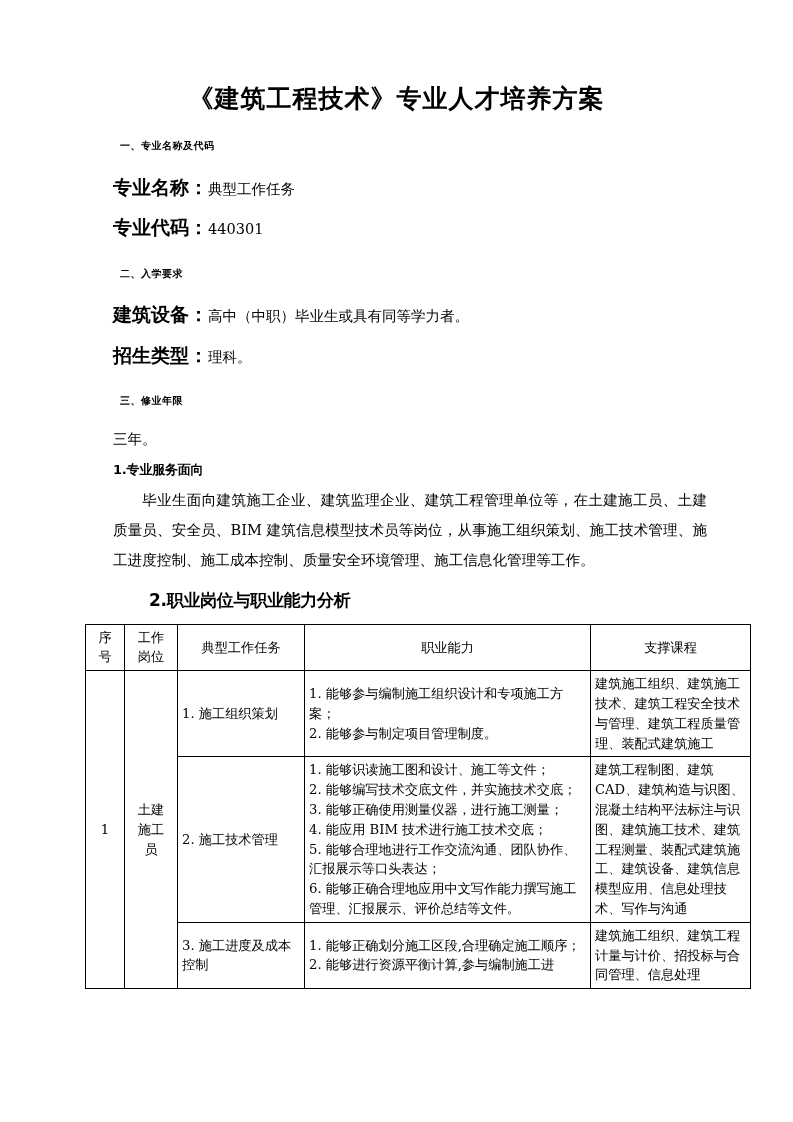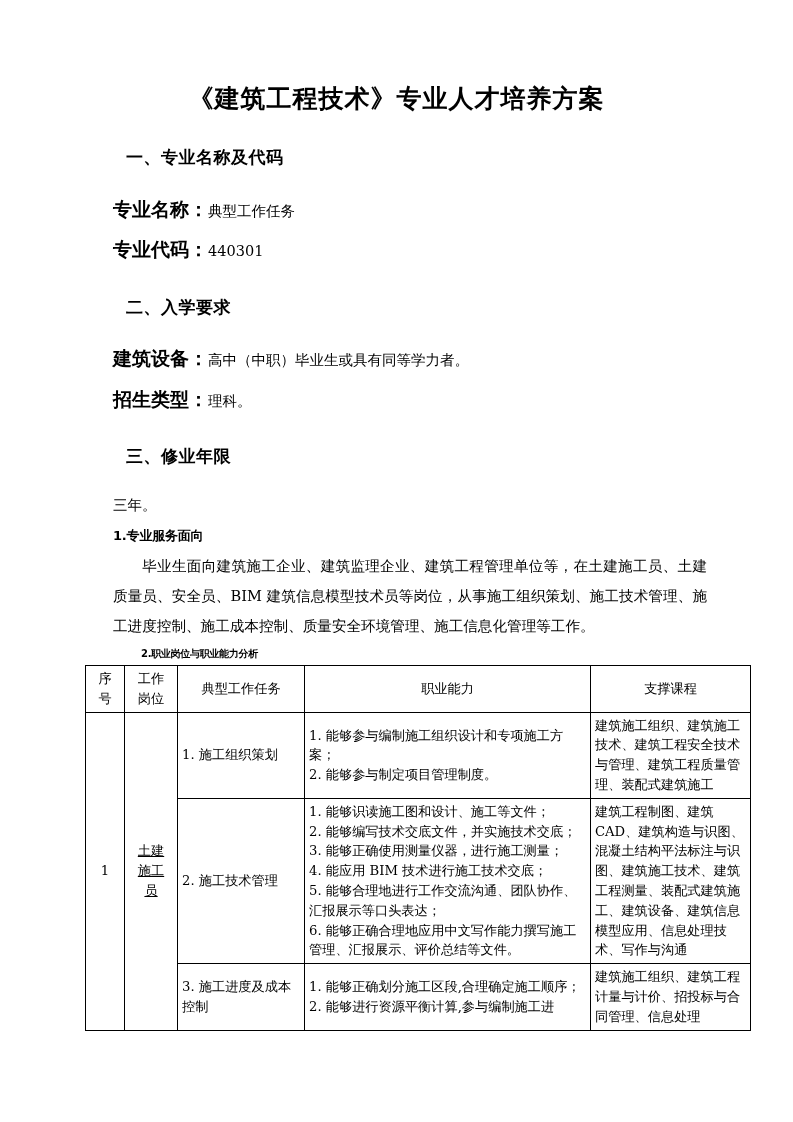--- a/index.html
+++ b/index.html
@@ -31,22 +31,22 @@
     padding-top: 84px;
     line-height: 1.2;
   }
   .block {
     padding-left: 113px;
     padding-right: 86px;
   }
   .h2 {
     font-family: "DejaVu Sans", "Liberation Sans", sans-serif;
     font-weight: bold;
-    font-size: 17px;
-    margin: 13px;
+    font-size: 10px;
+    margin: 7px;
     padding-top: 18px;
     line-height: 1.45;
     letter-spacing: 0.5px;
   }
   .kv {
     font-size: 14.5px;
     margin: 0;
     padding-top: 13px;
     line-height: 1.45;
   }
@@ -86,22 +86,22 @@
     line-height: 2.05;
     margin: 0;
     padding-top: 6px;
     text-indent: 2em;
     text-align: justify;
     padding-left: 0px;
   }
   .tbl-caption {
     font-family: "DejaVu Sans", "Liberation Sans", sans-serif;
     font-weight: bold;
-    font-size: 10px;
-    margin: 0;
+    font-size: 17px;
+    margin: 8px;
     padding-top: 6px;
     padding-left: 28px;
     letter-spacing: -0.3px;
   }
   .tbl-wrap {
     padding-left: 85px;
     padding-top: 4px;
   }
   table.matrix {
     border-collapse: collapse;
@@ -126,21 +126,20 @@
   .c-no   { width: 30px;  text-align: center; }
   .c-post { width: 44px;  text-align: center; }
   .c-task { width: 118px; text-align: left; padding-left: 8px; }
   .c-abil { width: 277px; text-align: left; padding-left: 7px; }
   .c-crs  { width: 151px; text-align: left; padding-left: 6px; }
   td.c-task, td.c-abil, td.c-crs { vertical-align: middle; }
   td.c-abil, td.c-crs { vertical-align: top; padding-top: 5px; }
   .lines { white-space: pre-line; }
   .stackwords {
     line-height: 1.35;
-    text-decoration: underline;
   }
 </style>
 </head>
 <body>
 
 <div class="page">
 
   <h1 class="doc-title">《建筑工程技术》专业人才培养方案</h1>
 
   <div class="block">

